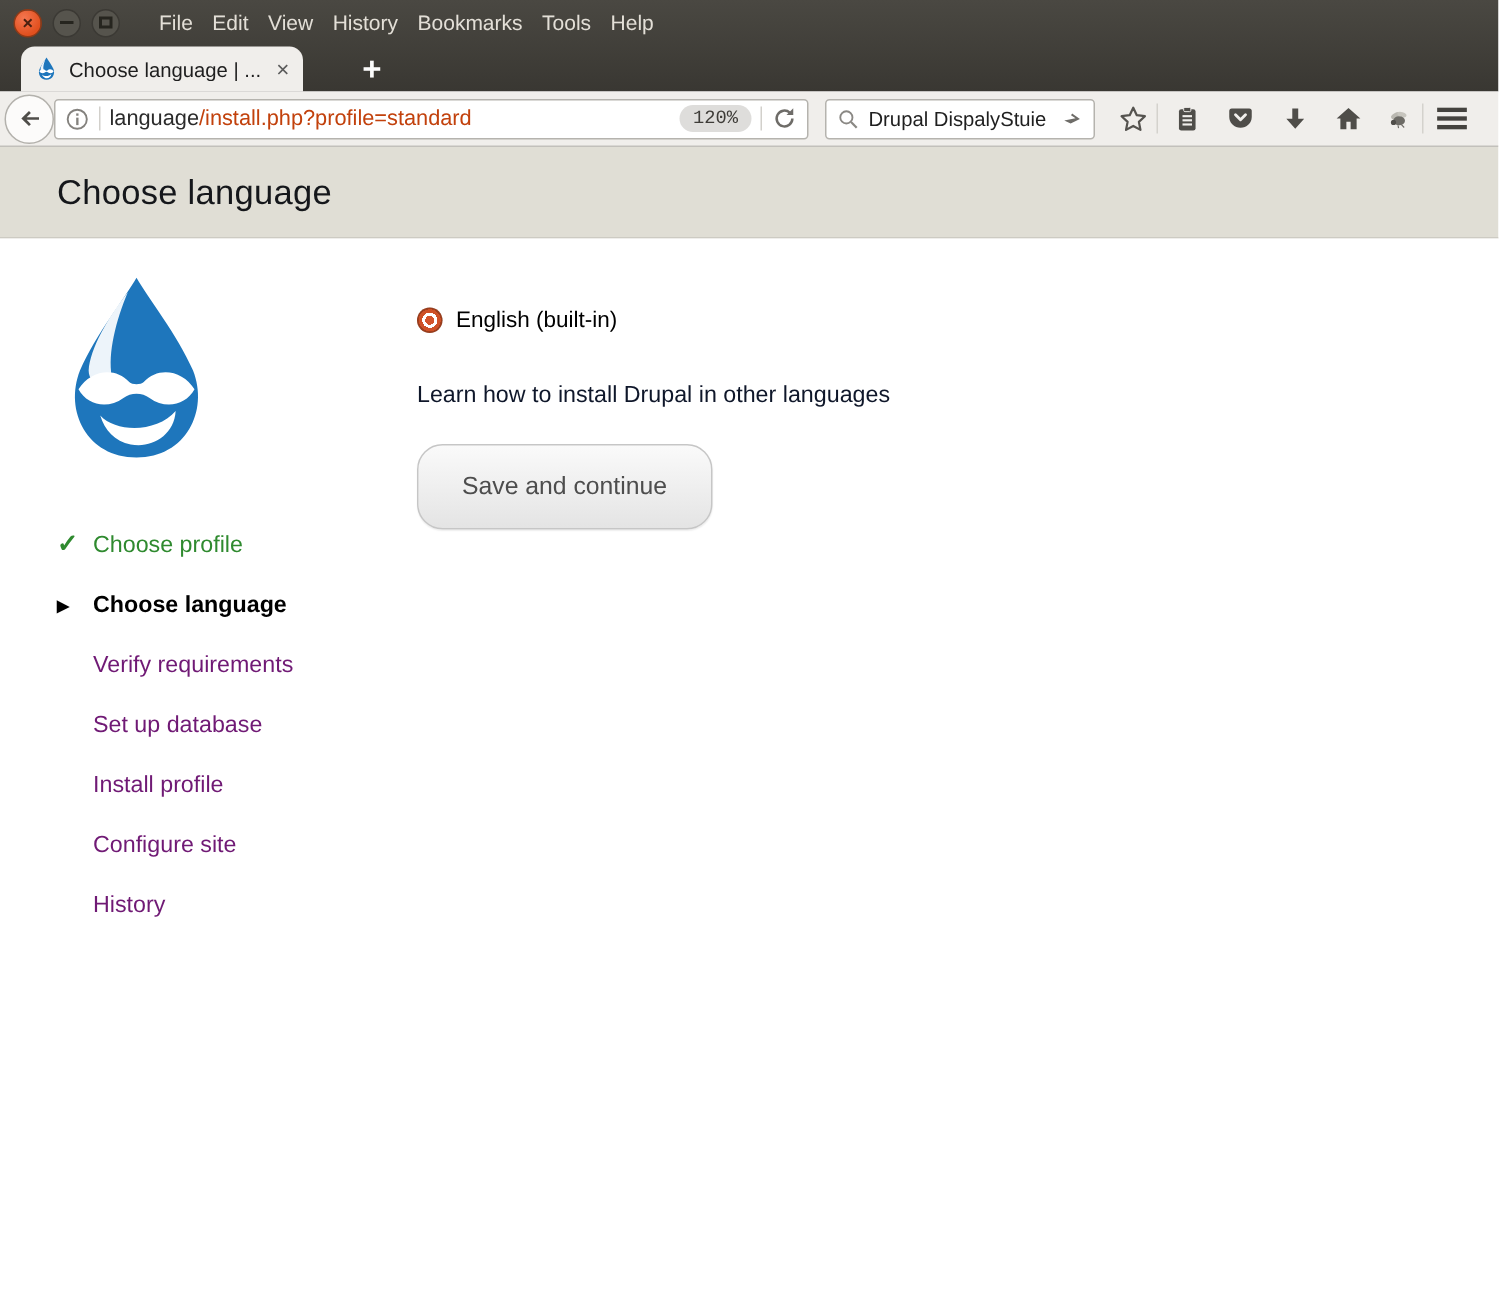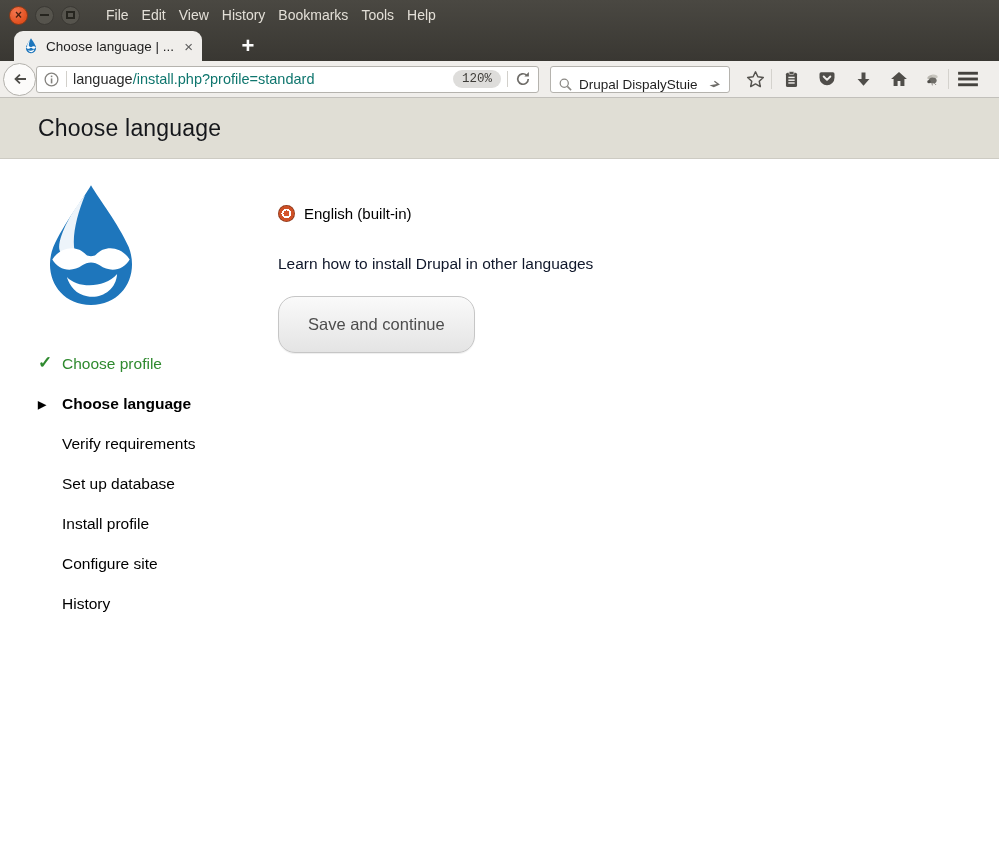--- a/index.html
+++ b/index.html
@@ -46,29 +46,29 @@
     display:flex; align-items:center; justify-content:center; cursor:pointer;
   }
   .urlbar {
     flex:none; width:503px; height:27px; margin-left:0;
     background:#fff; border:1px solid #b5b3ae; border-radius:3px;
     display:flex; align-items:center; padding:0 6px; cursor:text;
   }
   .vsep { width:1px; height:16px; background:#d2d0cb; margin:0 6px; flex:none; }
   .url-text { font-size:14.5px; flex:1; white-space:nowrap; overflow:hidden; }
   .url-host { color:#2b2b2b; }
-  .url-path { color:#0f766e; }
+  .url-path { color:#c2410c; }
   .zoom-badge {
     background:#dedddb; border-radius:10px; padding:2px 9px;
     font-size:12.5px; color:#3e3c38; flex:none; cursor:pointer;font-family:Liberation Mono, monospace;
   }
   .searchbar {
     flex:none; width:180px; height:27px; margin-left:11px;
     background:#fff; border:1px solid #b5b3ae; border-radius:3px;
-    display:flex; align-items:flex-end; padding:0 7px; gap:6px; cursor:text;
+    display:flex; align-items:center; padding:0 7px; gap:6px; cursor:text;
   }
   .search-text { font-size:13.5px; color:#1f1f1f; flex:1; white-space:nowrap; overflow:hidden; }
   .tb-icons { display:flex; align-items:center; margin-left:10px; }
   .tb-icon { width:36px; height:30px; display:flex; align-items:center; justify-content:center; cursor:pointer; flex:none; }
   .tb-icon.narrow { width:30px; }
   .tb-sep { width:1px; height:20px; background:#d4d2cd; margin:0 1px; flex:none; }
 
   
   .page-header {
     height:61px; background:#e0ded5; border-bottom:1px solid #cdcbc3;
@@ -79,21 +79,21 @@
   .page-body { position:relative; height:704px; background:#fff; }
   .druplicon { position:absolute; left:33px; top:23px; width:116px; height:130px; }
 
   .steps { position:absolute; left:38px; top:196px; list-style:none; }
   .steps li { display:flex; margin-bottom:22px; font-size:15.5px; line-height:18px; }
   .steps .glyph { width:24px; flex:none; }
   .steps li.done { color:#2f8a2f; }
   .steps li.done .glyph { color:#2f8a2f; font-size:17px; font-weight:bold; line-height:16px; }
   .steps li.active { color:#000; font-weight:bold; }
   .steps li.active .glyph { font-size:10.5px; line-height:18px; color:#000; }
-  .steps li.todo { color:#000000; }
+  .steps li.todo { color:#701a75; }
 
   .main { position:absolute; left:278px; top:46px; }
   .radio-row { display:flex; align-items:center; gap:9px; cursor:pointer; }
   .radio {
     width:17px; height:17px; border-radius:50%; flex:none;
     background:radial-gradient(circle, #d4542b 0 3px, #ffffff 3px 5px, #ce5026 5px 7.3px, #a2401e 7.3px 8.5px);
     box-shadow: inset 0 0 1px rgba(0,0,0,.3);
   }
   .radio-label { font-size:15px; color:#000000; }
   .lang-link { margin-top:33px; font-size:15.5px; color:#0f172a; cursor:pointer; }

